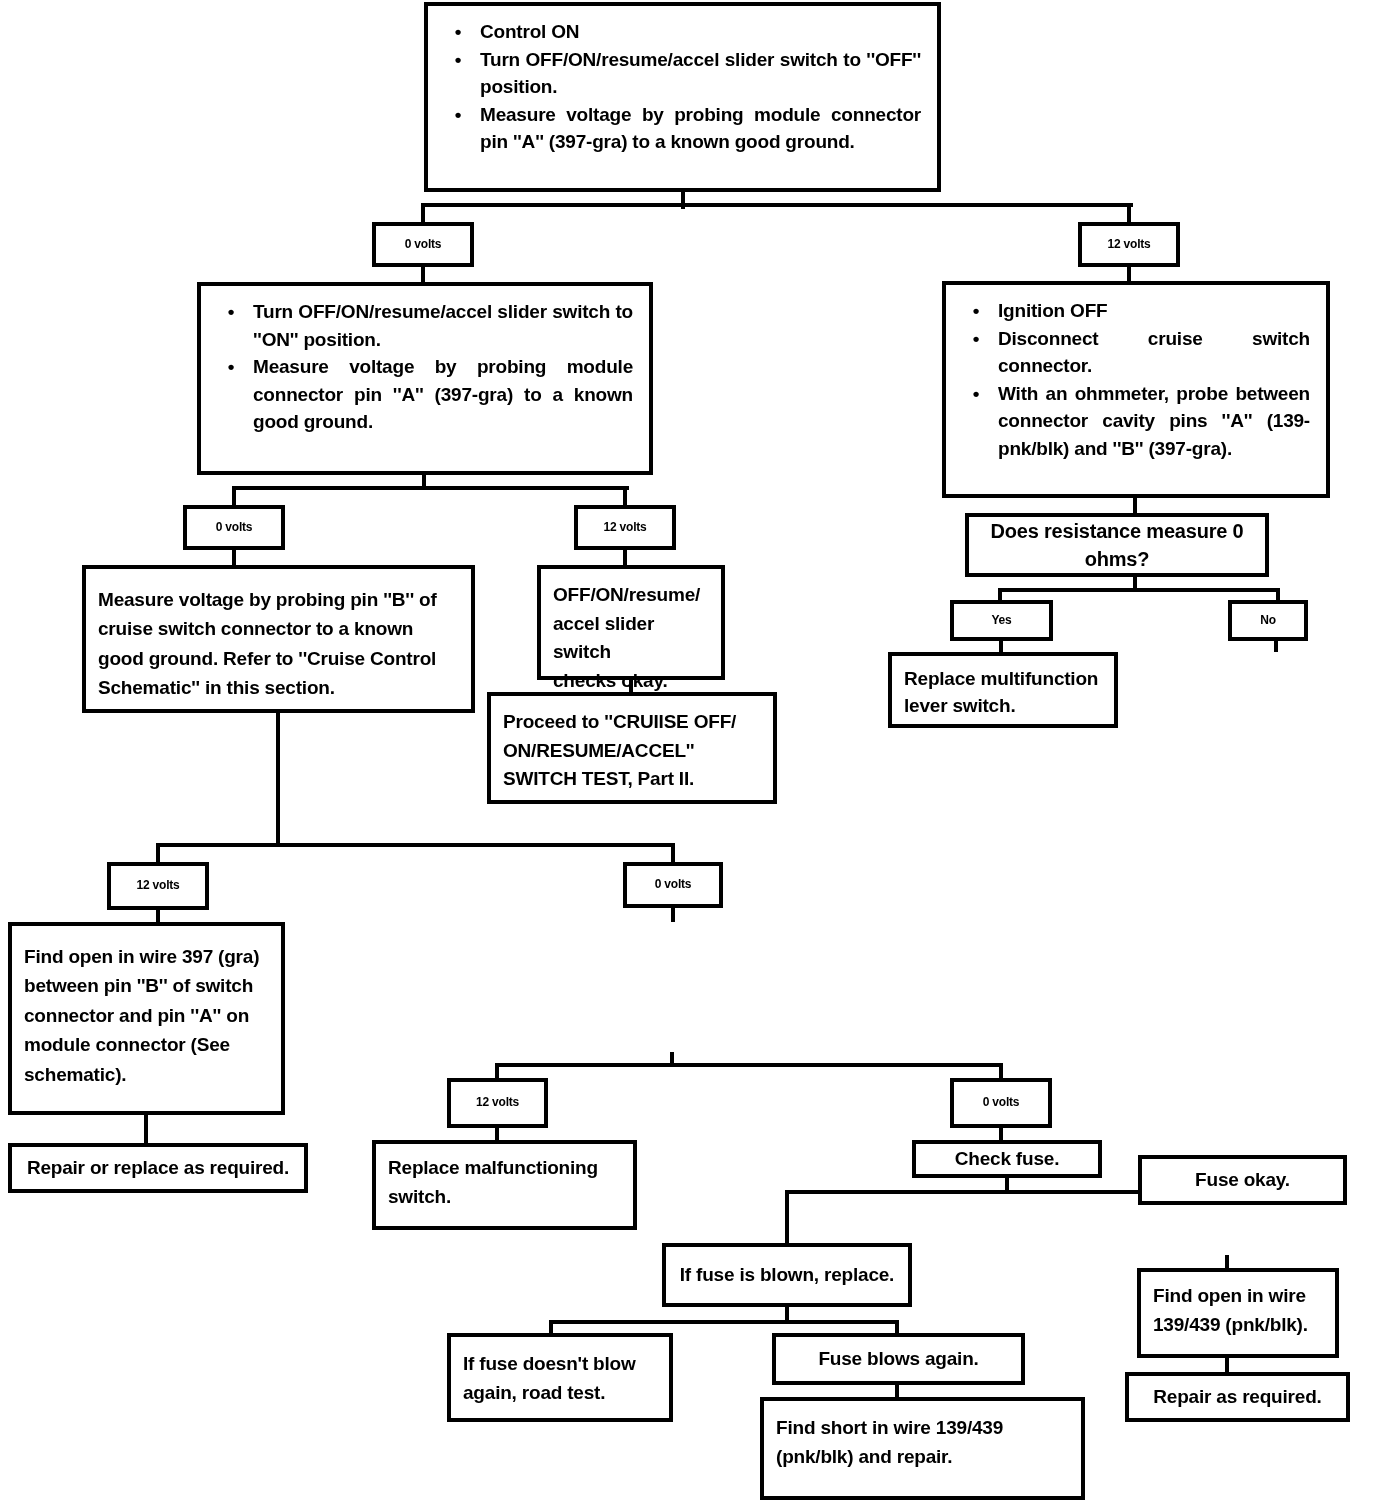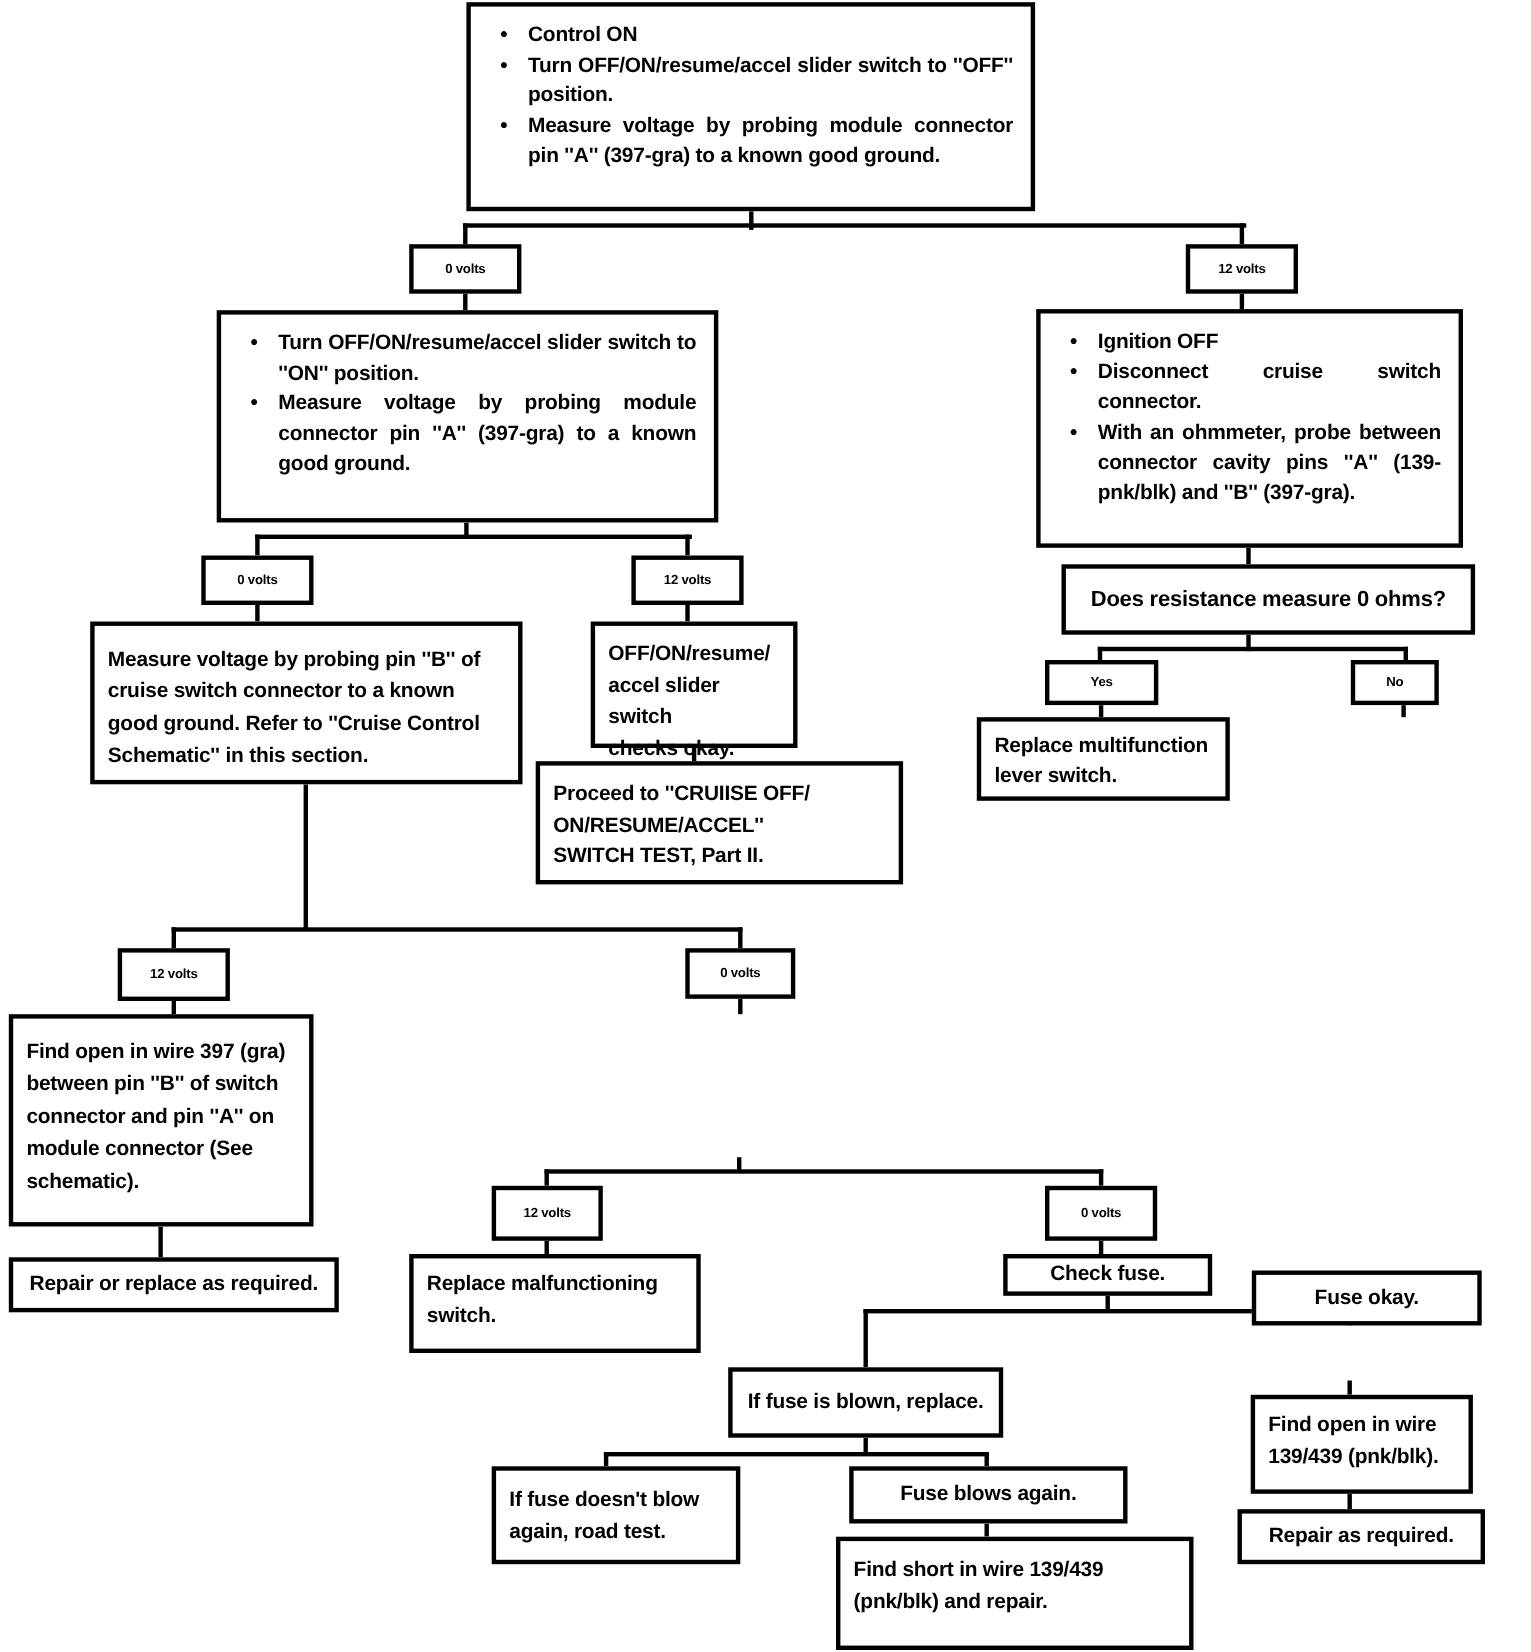--- a/index.html
+++ b/index.html
@@ -131,21 +131,21 @@
     <div class="bi">
         <span class="bm">•</span>
         <span class="bt">Disconnect cruise switch connector.</span>
       </div>
     <div class="bi">
         <span class="bm">•</span>
         <span class="bt">With an ohmmeter, probe between connector cavity pins ''A'' (139-pnk/blk) and ''B'' (397-gra).</span>
       </div>
   </div>
 
-  <div class="box ctr q" style="left:965px;top:513px;width:376px;height:64px">
+  <div class="box ctr q" style="left:965px;top:513px;width:304px;height:64px">
       <span>Does resistance measure 0 ohms?</span>
     </div>
 
   <div class="box lbl" style="left:950px;top:600px;width:103px;height:41px">
       <span>Yes</span>
     </div>
   <div class="box lbl" style="left:1228px;top:600px;width:80px;height:41px">
       <span>No</span>
     </div>
 
@@ -159,21 +159,21 @@
     </div>
 
   <div class="box txt airy" style="left:82px;top:565px;width:393px;height:148px"><span>Measure voltage by probing pin ''B'' of cruise switch connector to a known good ground. Refer to ''Cruise Control Schematic'' in this section.</span></div>
 
   <div class="box txt" style="left:537px;top:565px;width:188px;height:115px;line-height:1.5;padding-top:12px">
     <div>OFF/ON/resume/</div>
     <div>accel slider switch</div>
     <div>checks okay.</div>
   </div>
 
-  <div class="box txt" style="left:487px;top:692px;width:334px;height:112px;line-height:1.5;padding-top:12px">
+  <div class="box txt" style="left:487px;top:692px;width:290px;height:112px;line-height:1.5;padding-top:12px">
     <div>Proceed to ''CRUIISE OFF/</div>
     <div>ON/RESUME/ACCEL''</div>
     <div>SWITCH TEST, Part II.</div>
   </div>
 
   <div class="box lbl" style="left:107px;top:862px;width:102px;height:48px">
       <span>12 volts</span>
     </div>
   <div class="box txt airy" style="left:8px;top:922px;width:277px;height:193px"><span>Find open in wire 397 (gra) between pin ''B'' of switch connector and pin ''A'' on module connector (See schematic).</span></div>
   <div class="box ctr" style="left:8px;top:1143px;width:300px;height:50px">

